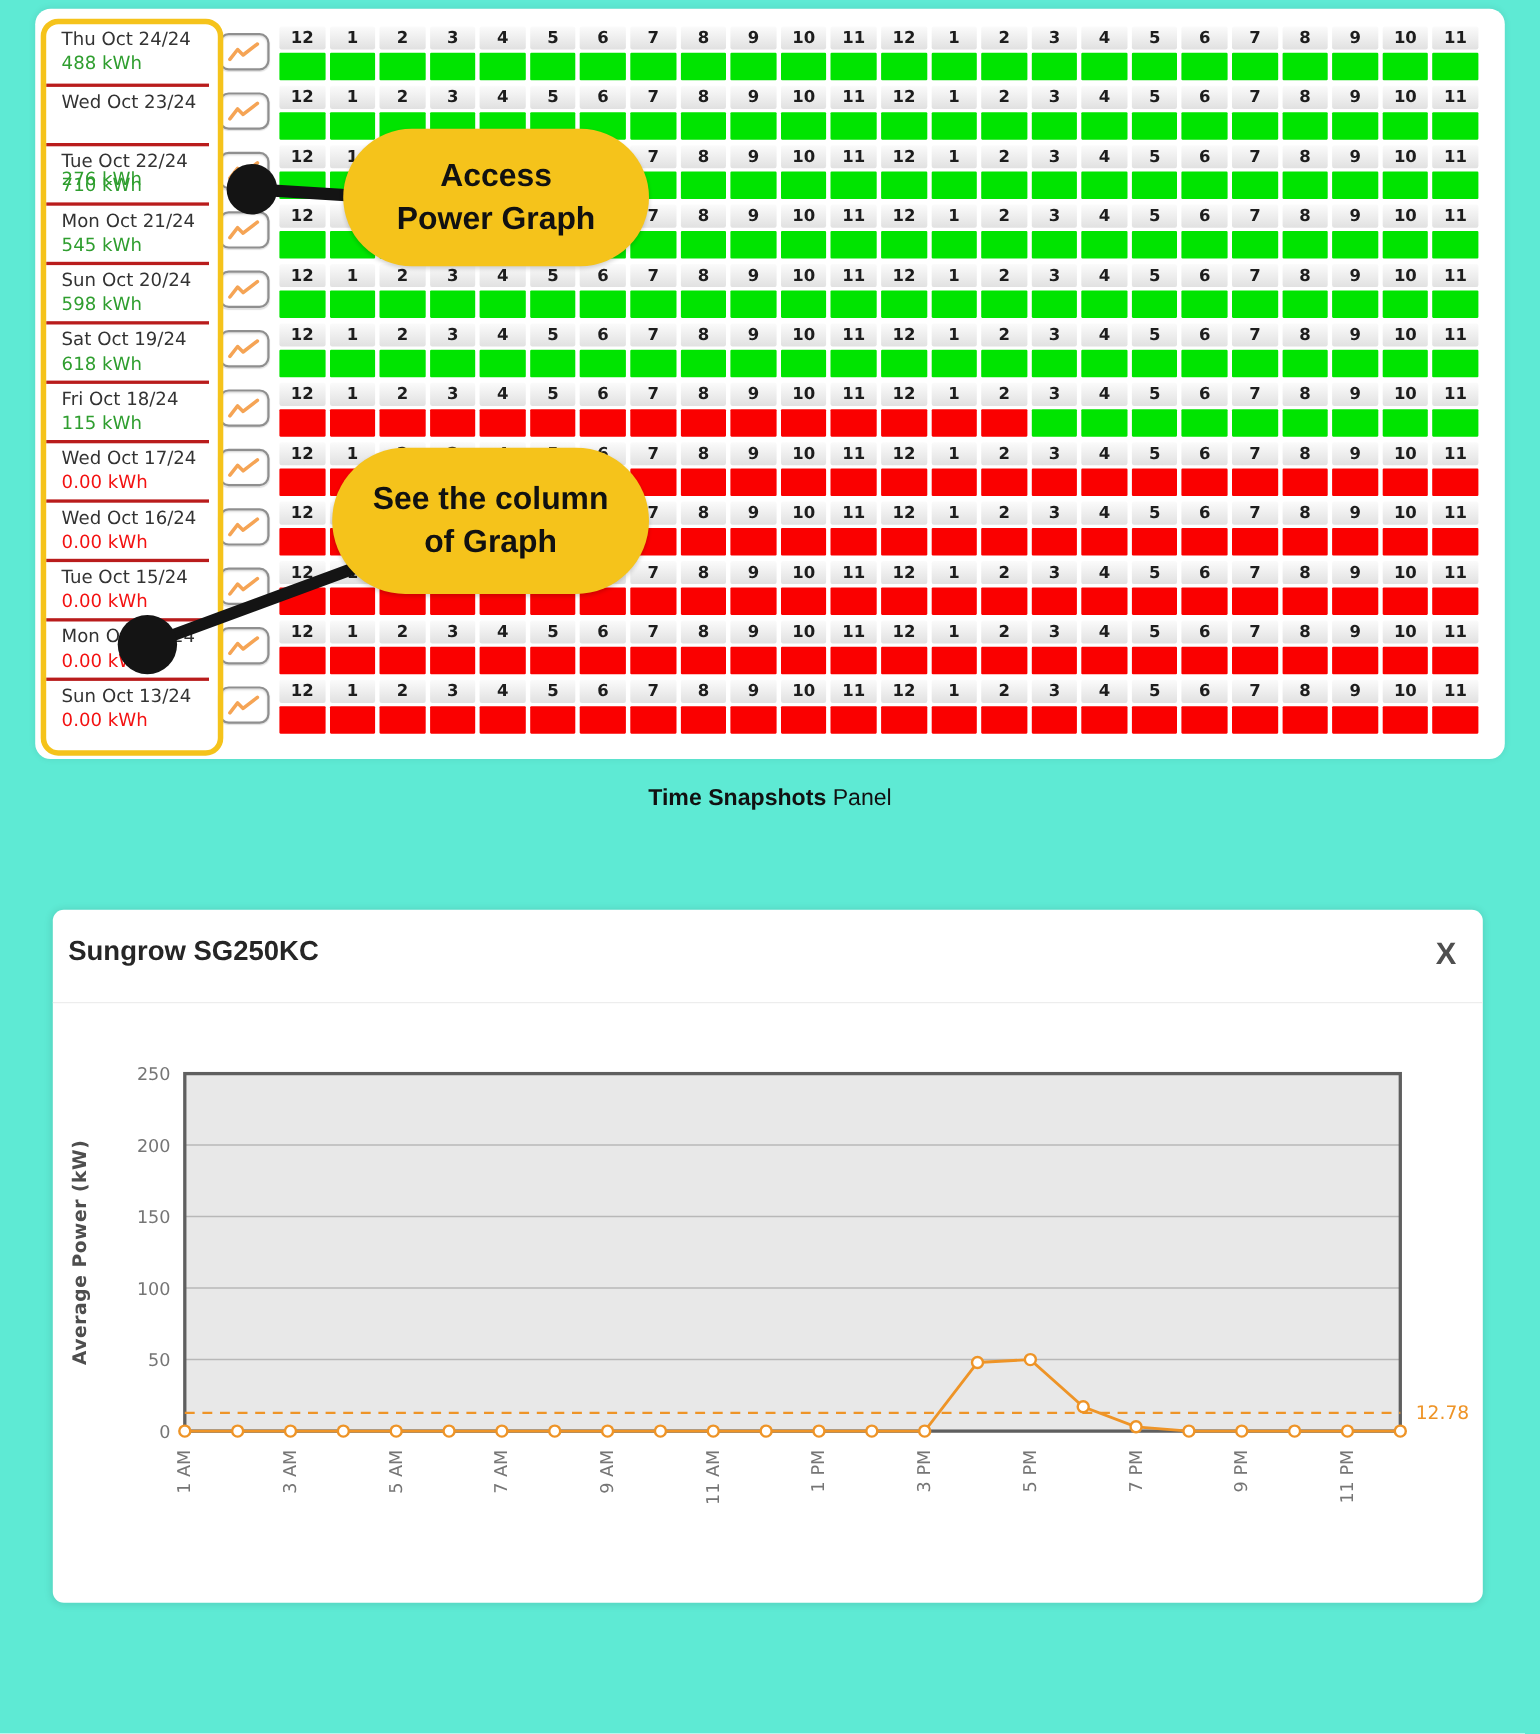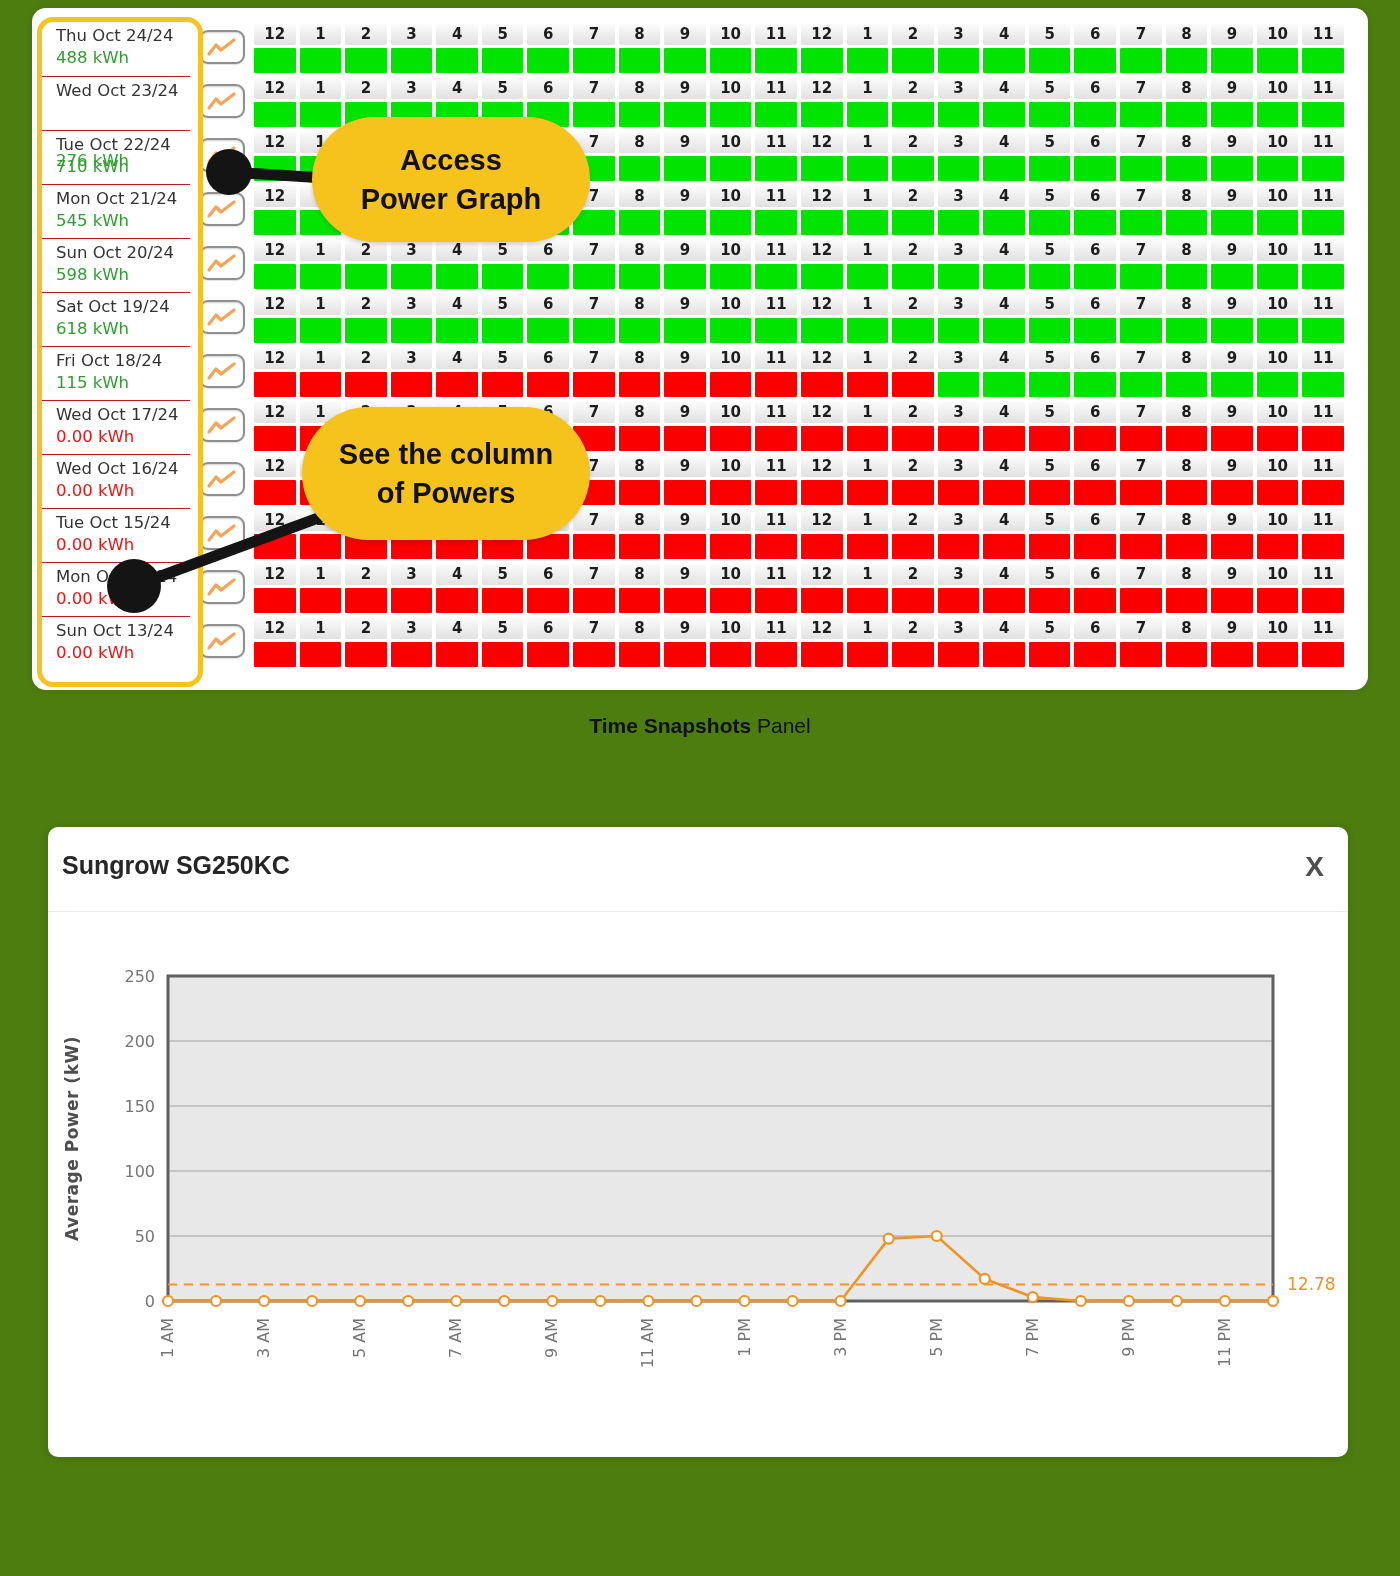--- a/index.html
+++ b/index.html
@@ -1,26 +1,26 @@
 <!DOCTYPE html>
 <html><head>
 <meta charset="utf-8">
 <style>
   html,body { margin:0; padding:0; background:#fcfcfc; }
-  .page { position:relative; width:1400px; height:1576px; background:#4d7c0f;
+  .page { position:relative; width:1400px; height:1576px; background:#5eead4;
           font-family:"DejaVu Sans", sans-serif; overflow:hidden; }
 
   
   .snapshots { position:absolute; left:32px; top:8px; width:1336px; height:682px;
                background:#ffffff; border-radius:14px; box-shadow:0 0 7px rgba(0,0,0,.08); }
   #snap-rows { position:absolute; left:10px; top:14px; width:1302px; }
   .snap-row { display:grid; grid-template-columns:148px 56px repeat(24,1fr);
               column-gap:4px; height:54px; align-items:start; }
   .date-cell { height:52px; padding:3px 2px 0 14px; box-sizing:border-box; }
-  .snap-row + .snap-row .date-cell { border-top:1px solid #b91c1c; }
+  .snap-row + .snap-row .date-cell { border-top:3px solid #b91c1c; }
   .date-cell .date { font-size:16.5px; color:#333; line-height:1.35; }
   .date-cell .kwh  { font-size:16.5px; line-height:1.35; }
   .graph-btn { width:46px; height:34px; margin:8px auto 0 auto; display:flex; align-items:center;
                justify-content:center; border:2.5px solid #8f8f8f; border-radius:9px;
                background:#fff; box-shadow:inset 0 1px 2px rgba(0,0,0,.18), 0 1px 1px rgba(0,0,0,.12);
                cursor:pointer; padding:0; }
   .graph-btn svg { display:block; }
   .hour-col { display:flex; flex-direction:column; gap:3px; padding-top:2px; }
   .hour-head { height:21px; line-height:21px; text-align:center; font-weight:bold;
                font-size:15px; color:#1d1d1d; border-radius:2px;
@@ -1364,21 +1364,21 @@
     <line x1="134" y1="586" x2="394" y2="490"></line>
     <circle cx="134" cy="586" r="27"></circle>
   </svg>
 
   <div class="callout c1" style="background: rgb(245, 195, 27);">
     <span>Access</span>
     <span>Power Graph</span>
   </div>
   <div class="callout c2" style="background: rgb(245, 195, 27);">
     <span>See the column</span>
-    <span>of Powers</span>
+    <span>of Graph</span>
   </div>
 
   <div class="caption cap1"><b>Time Snapshots</b><span> Panel</span></div>
 
   <section class="card">
     <div class="card-head">
       <h2>Sungrow SG250KC</h2>
       <button class="close">X</button>
     </div>
     <div class="divider"></div>

